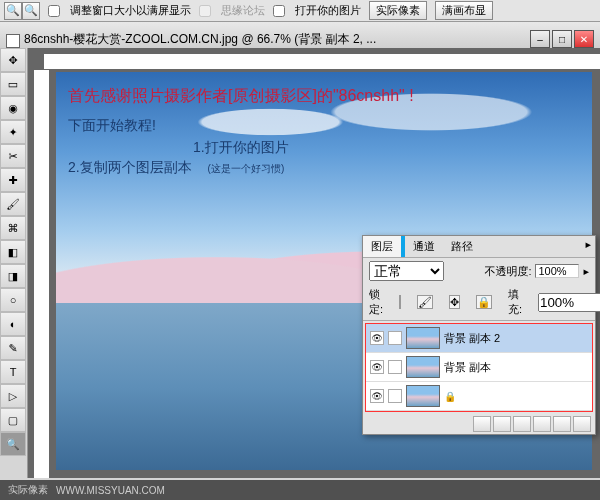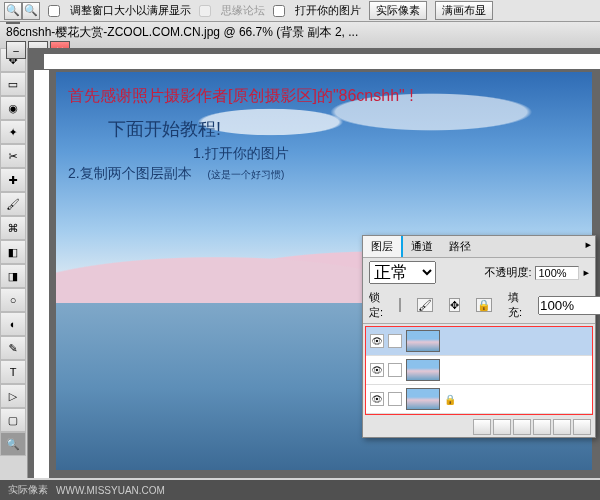--- a/index.html
+++ b/index.html
@@ -3,52 +3,52 @@
 <meta charset="utf-8">
 <style>
 * { margin: 0; padding: 0; box-sizing: border-box; font-family: "SimSun", "Microsoft YaHei", sans-serif; }
 body { background: #d6d6d6; width: 600px; height: 500px; overflow: hidden; }
 .topbar { background: #e4e4e4; height: 22px; display: flex; align-items: center; padding: 0 4px; border-bottom: 1px solid #999; font-size: 11px; gap: 8px; }
 .zoombtns { display: flex; gap: 0; }
 .zoombtn { width: 18px; height: 18px; border: 1px solid #888; background: linear-gradient(#fff,#ddd); display: flex; align-items: center; justify-content: center; cursor: pointer; }
 .cbx { display: flex; align-items: center; gap: 10px; }
 .cbx input { width: 12px; height: 12px; }
 .btn-sm { border: 1px solid #888; background: linear-gradient(#fff,#e0e0e0); padding: 1px 6px; font-size: 11px; cursor: pointer; }
-.tabrow { background: linear-gradient(#e8e8e8,#d0d0d0); height: 26px; display: flex; align-items: flex-start; padding: 0 6px; position: relative; flex-direction: column; }
+.tabrow { background: linear-gradient(#e8e8e8,#d0d0d0); height: 26px; display: flex; align-items: flex-end; padding: 0 6px; position: relative; }
 .tabrow .doc-icon { width: 14px; height: 14px; background: #fff; border: 1px solid #666; margin-right: 4px; }
 .tabrow .title { font-size: 12px; color: #000; flex: 1; }
 .tabrow .winbtns { display: flex; gap: 2px; }
 .winbtn { width: 20px; height: 18px; border: 1px solid #555; background: linear-gradient(#f0f0f0,#ccc); font-size: 10px; display: flex; align-items: center; justify-content: center; cursor: pointer; }
 .winbtn.close { background: linear-gradient(#f88,#d33); color: #fff; }
 .main { display: flex; height: 430px; }
 .toolbar { width: 28px; background: #d6d6d6; border-right: 1px solid #999; display: flex; flex-direction: column; }
 .tool { width: 26px; height: 24px; border: 1px solid #bbb; background: linear-gradient(#f0f0f0,#d8d8d8); margin: 0; display: flex; align-items: center; justify-content: center; font-size: 11px; cursor: pointer; }
 .tool.sel { background: #999; }
 .canvas-wrap { flex: 1; position: relative; background: #666; padding: 6px 0; }
 .rulers-h { height: 16px; background: #fff; border-bottom: 1px solid #666; margin-left: 16px; }
 .rulers-v { width: 16px; background: #fff; border-right: 1px solid #666; position: absolute; top: 22px; bottom: 0; left: 6px; }
 .canvas { position: absolute; left: 28px; top: 24px; right: 8px; bottom: 8px; background: linear-gradient(180deg,#4b8fd9 0%,#8bc1ec 28%,#b7d7ef 40%,#e4c7d5 55%,#6ea3c8 68%,#3a6f9e 100%); overflow: hidden; }
 .sky { position:absolute; inset:0; background: linear-gradient(180deg,#2f6cb5 0%,#5f9cd8 20%,#a5cdee 40%,#d0e3f2 50%); }
 .trees { position:absolute; bottom:42%; left:0; right:0; height:80px; background: radial-gradient(ellipse at 30% 100%,#e9c9d8 40%,transparent 41%), radial-gradient(ellipse at 60% 100%,#ebc6d7 45%,transparent 46%), radial-gradient(ellipse at 85% 100%,#e6c1d2 35%,transparent 36%); }
 .water { position:absolute; bottom:0; left:0; right:0; height:42%; background: linear-gradient(180deg,#7fa8c9 0%,#5e8fb8 50%,#3c6a95 100%); }
 .clouds { position:absolute; top:10px; left:0; right:0; height:100px; background: radial-gradient(ellipse at 40% 40%,rgba(255,255,255,.7) 15%,transparent 16%), radial-gradient(ellipse at 70% 30%,rgba(255,255,255,.6) 18%,transparent 19%); }
 .overlay-text { position: absolute; top: 14px; left: 12px; }
 .t1 { color: #c71f3d; font-size: 16px; margin-bottom: 10px; }
-.t2 { color: #1a3c6e; font-size: 18px; margin-bottom: 4px; margin-left: 40px; }
+.t2 { color: #1a3c6e; font-size: 14px; margin-bottom: 4px; }
 .t3 { color: #1a3c6e; font-size: 14px; margin-bottom: 2px; text-align: center; }
 .t4 { color: #1a3c6e; font-size: 14px; }
 .t4s { font-size: 10px; padding-left: 12px; }
 .layers-panel { position: absolute; right: 4px; top: 235px; width: 234px; background: #e4e4e4; border: 1px solid #888; box-shadow: 2px 2px 6px rgba(0,0,0,.4); font-size: 11px; }
 .lp-tabs { display: flex; background: #e0e0e0; border-bottom: 1px solid #aaa; }
 .lp-tab { padding: 3px 8px; cursor: pointer; }
-.lp-tab.active { background: #f4f4f4; border-right: 2px solid #0ea5e9; }
+.lp-tab.active { background: #f4f4f4; border-right: 4px solid #0ea5e9; }
 .lp-tabs .spacer { flex:1; }
 .lp-tabs .menu { padding: 2px 4px; cursor: pointer; }
 .lp-row1 { display: flex; align-items: center; padding: 3px 6px; gap: 4px; }
-.lp-row1 select { font-size: 17px; width: 67px; }
+.lp-row1 select { font-size: 14px; width: 75px; }
 .lp-row1 .op { margin-left: auto; }
 .lp-row1 .pct { width: 44px; font-size: 11px; border: 1px inset #ccc; padding: 0 2px; }
 .lp-row2 { display: flex; align-items: center; padding: 3px 6px; gap: 16px; border-bottom: 1px solid #aaa; }
 .lp-row2 .lockicon { width: 16px; height: 14px; border: 1px solid #999; background: #f4f4f4; display: inline-block; }
 .lp-layers { background: #fff; border: 1px solid #f33; margin: 2px; }
 .lp-layer { display: flex; align-items: center; padding: 3px 4px; border-bottom: 1px solid #ddd; gap: 4px; cursor: pointer; }
 .lp-layer.sel { background: #bcd4f0; }
 .lp-eye { width: 14px; height: 14px; border: 1px solid #aaa; background: #fff; display: flex; align-items: center; justify-content: center; font-size: 9px; }
 .lp-blank { width: 14px; height: 14px; border: 1px solid #aaa; background: #fff; }
 .lp-thumb { width: 34px; height: 22px; border: 1px solid #666; background: linear-gradient(180deg,#8bc1ec 40%,#e4c7d5 55%,#6ea3c8 100%); }
@@ -152,25 +152,27 @@
     <span class="lockicon">✥</span>
     <span class="lockicon">🔒</span>
     <span style="margin-left:auto">填充:</span>
     <input class="pct" value="100%" style="">
   </div>
   <div class="lp-layers">
     <div class="lp-layer sel">
       <div class="lp-eye">👁</div>
       <div class="lp-blank"></div>
       <div class="lp-thumb"></div>
+      <div class="lp-name">背景 副本 2</div>
     </div>
     <div class="lp-layer">
       <div class="lp-eye">👁</div>
       <div class="lp-blank"></div>
       <div class="lp-thumb"></div>
+      <div class="lp-name">背景 副本</div>
     </div>
     <div class="lp-layer">
       <div class="lp-eye">👁</div>
       <div class="lp-blank"></div>
       <div class="lp-thumb"></div>
       <div class="lp-lock">🔒</div>
     </div>
   </div>
   <div class="lp-bottom">
     <div class="ibtn"></div>

